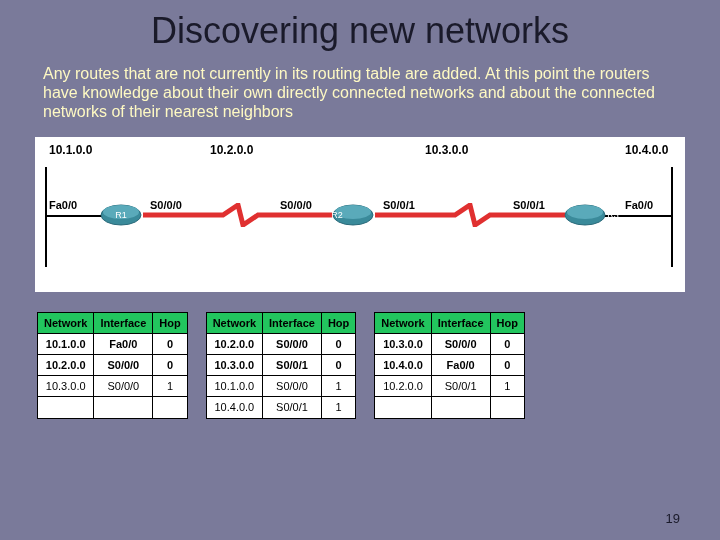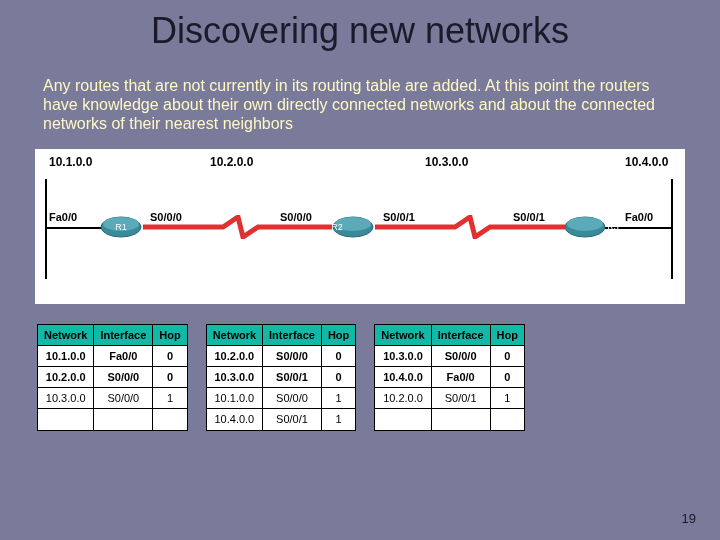--- a/index.html
+++ b/index.html
@@ -13,21 +13,21 @@
   }
   .slide {
     width: 100%;
     height: 100%;
     padding: 10px 35px;
   }
   .title {
     font-size: 36px;
     color: #1a1a2a;
     text-align: center;
-    margin-bottom: 24px;
+    margin-bottom: 12px;
     font-weight: normal;
   }
   .body-text {
     font-size: 16px;
     color: #fef9c3;
     line-height: 1.2;
     margin-bottom: 15px;
     padding: 0 8px;
   }
   .diagram-area {
@@ -95,27 +95,27 @@
     border-collapse: collapse;
     background: #fff;
     font-size: 11px;
   }
   .rt th, .rt td {
     border: 1px solid #000;
     padding: 4px 6px;
     text-align: center;
     font-weight: bold;
   }
-  .rt th { background: #14b8a6; }
+  .rt th { background: #22c55e; }
   .rt .plain { font-weight: normal; }
   .rt .empty { height: 22px; }
   .page-num {
     position: absolute;
     bottom: 14px;
-    right: 24px;
+    right: 40px;
     font-size: 13px;
     color: #1a1a2a;
   }
 </style>
 </head>
 <body>
 
 <div class="slide">
   <h1 class="title">Discovering new networks</h1>
   <p class="body-text">Any routes that are not currently in its routing table are added. At this point the routers have knowledge about their own directly connected networks and about the connected networks of their nearest neighbors</p>

